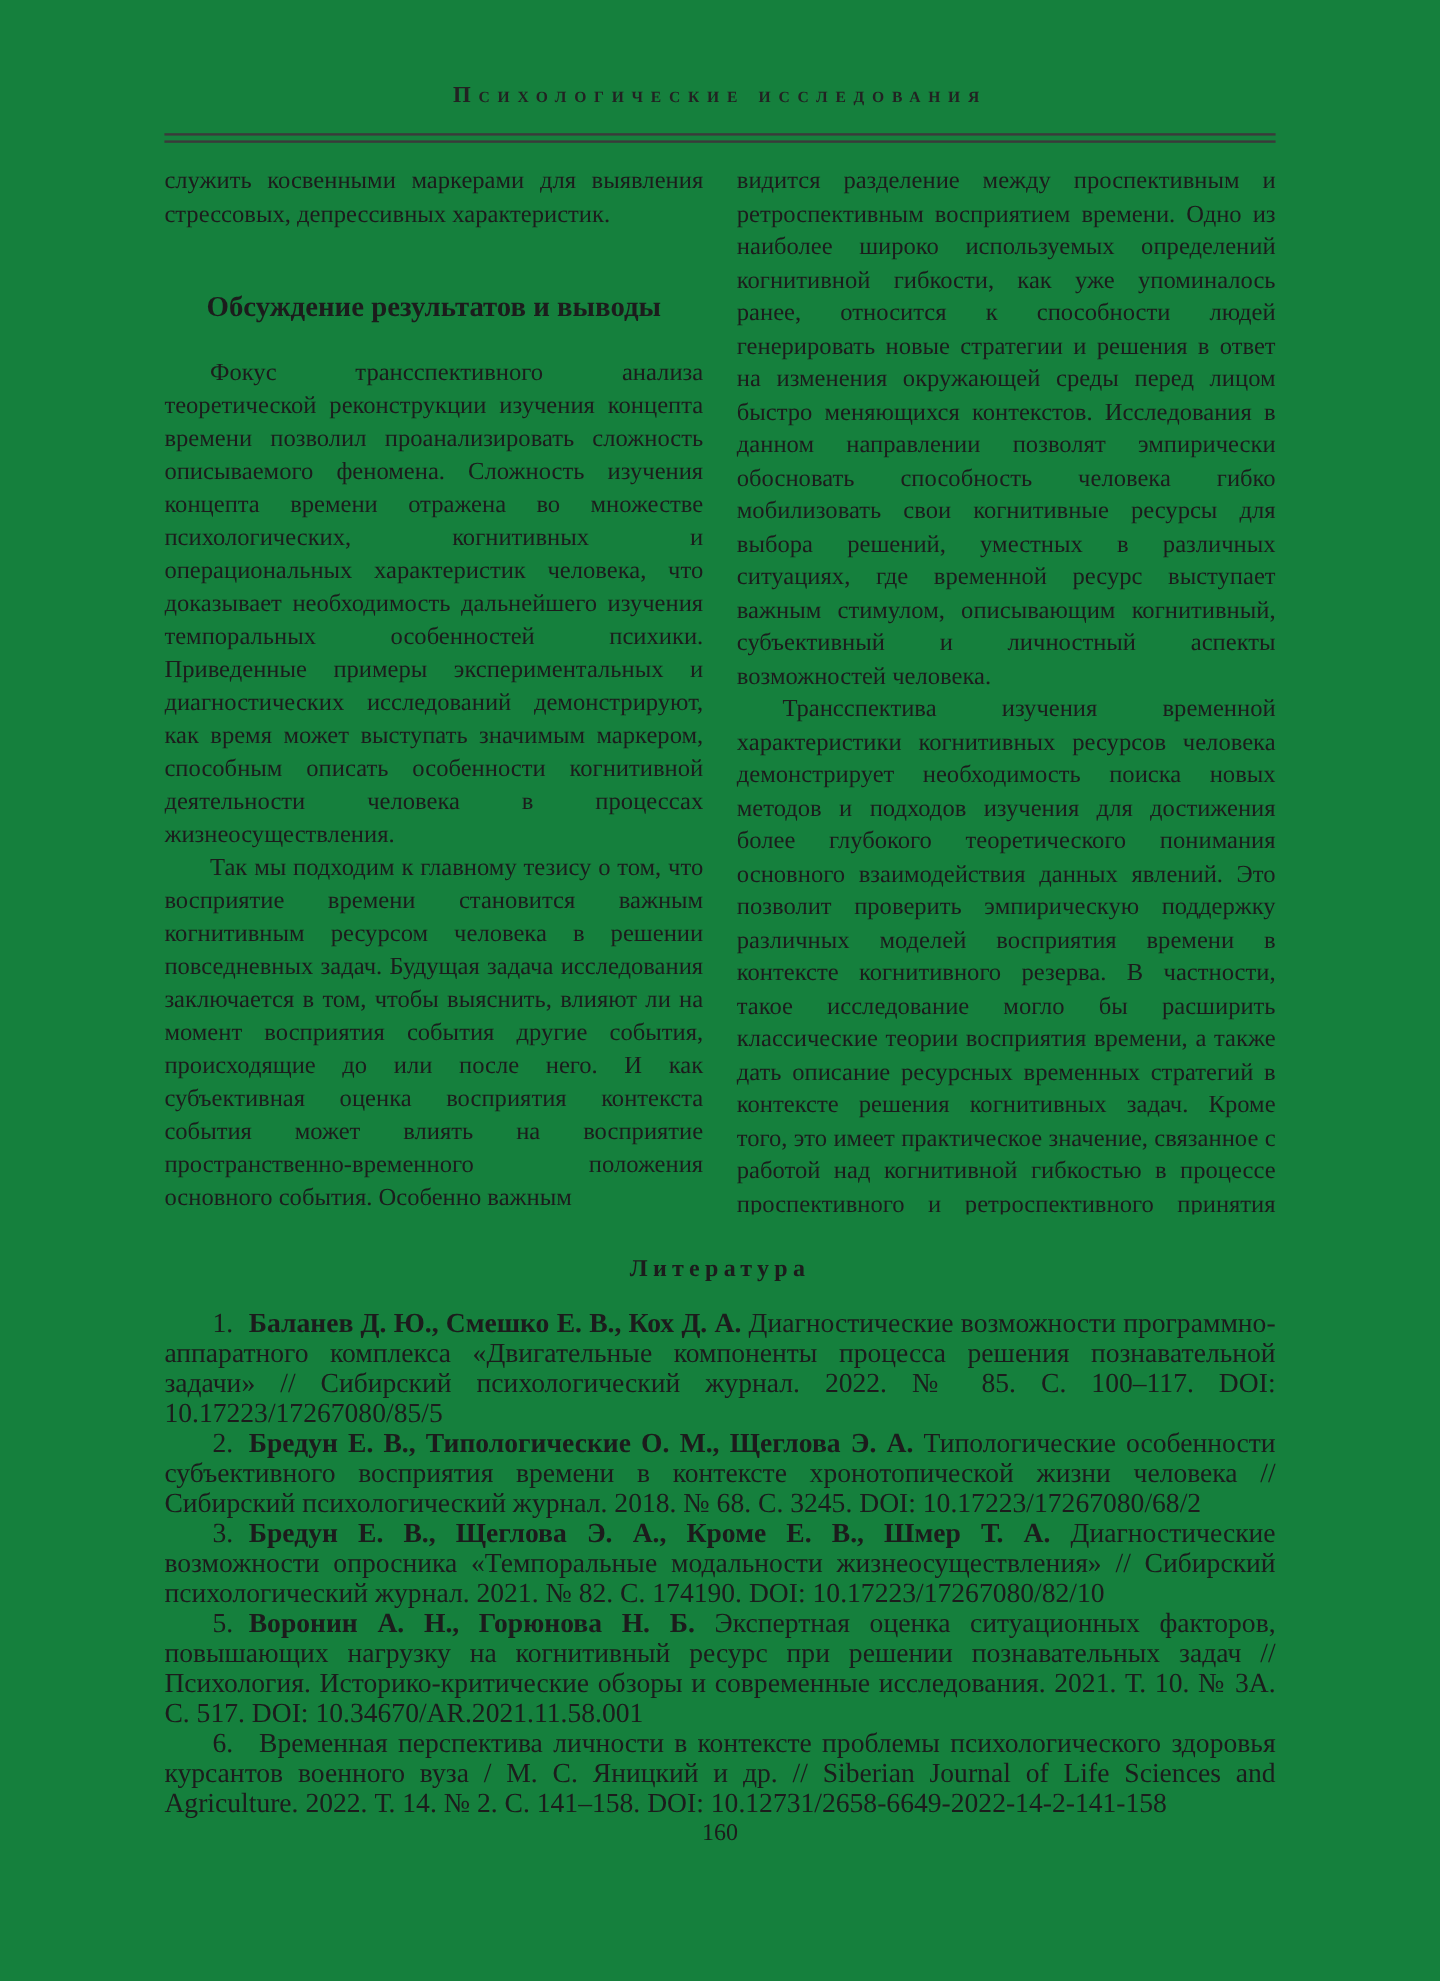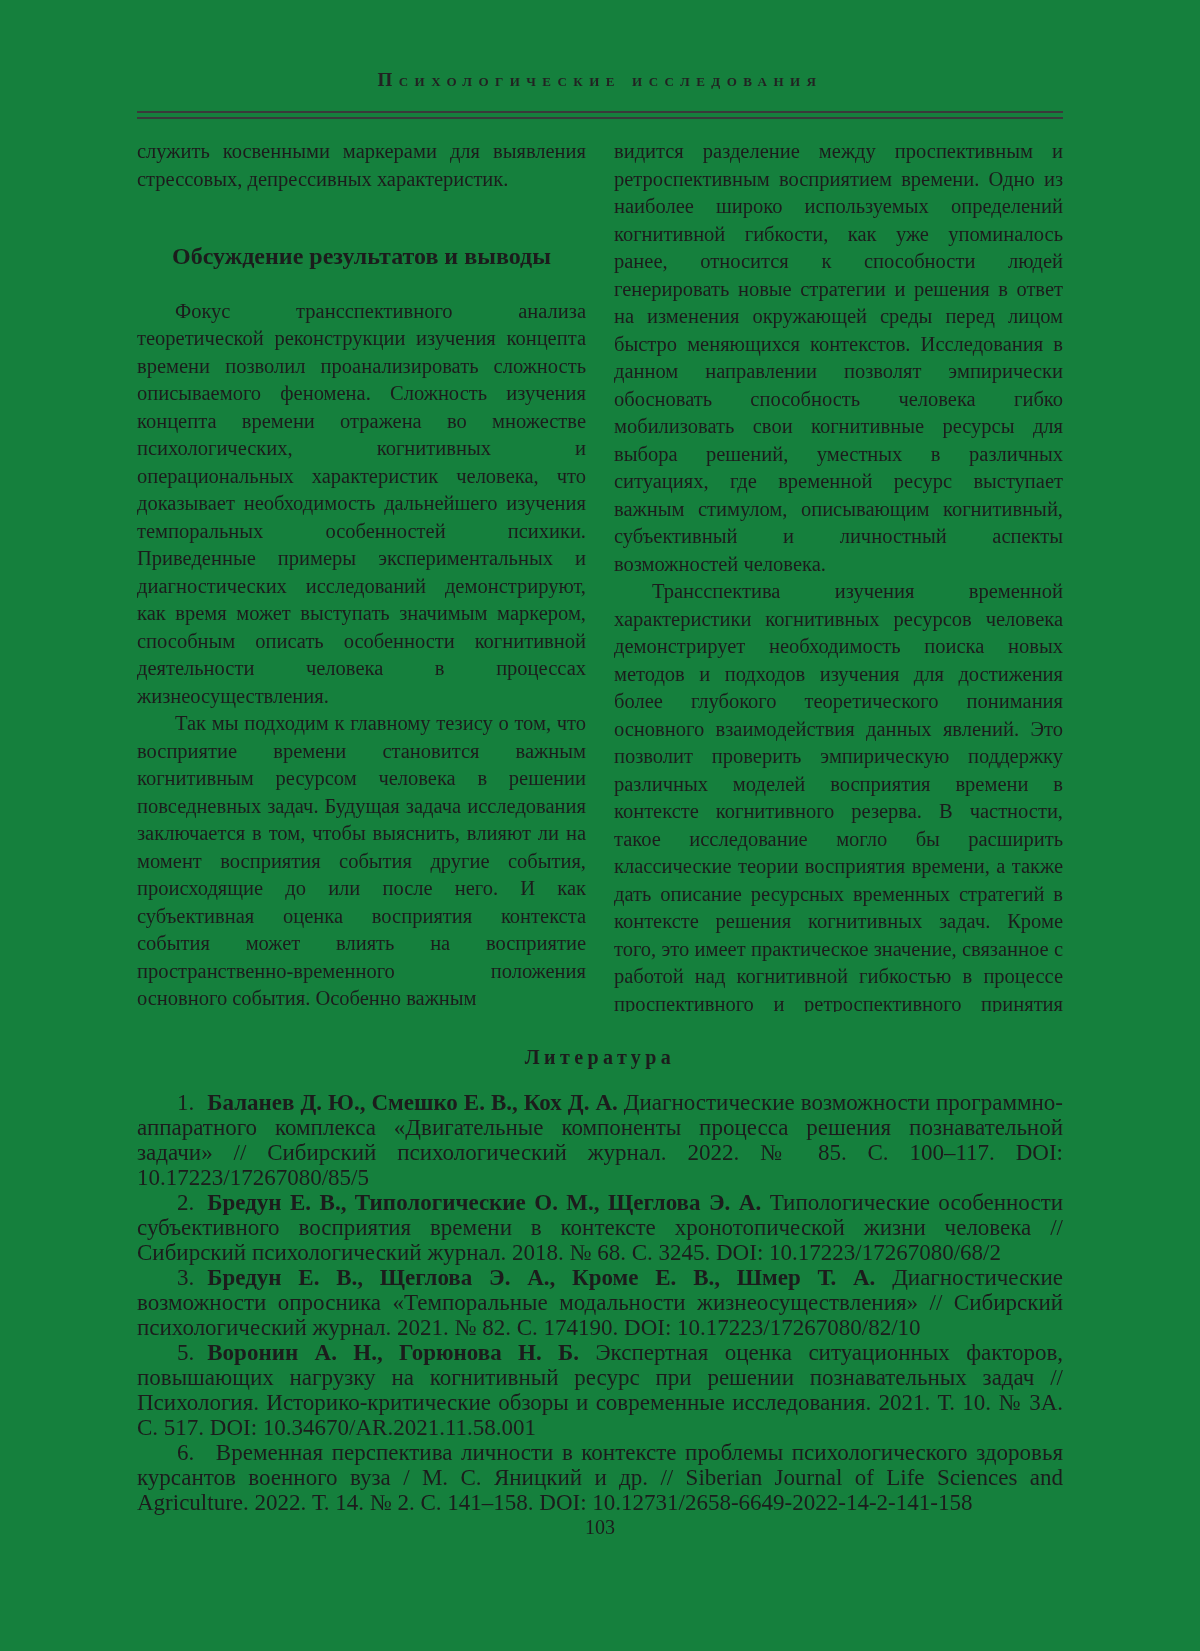--- a/index.html
+++ b/index.html
@@ -109,16 +109,16 @@
 
   <section class="references">
     <p class="ref"><span class="ref-num">1.</span><b class="ref-authors">Баланев Д. Ю., Смешко Е. В., Кох Д. А.</b> <span class="ref-text">Диагностические возможности программно-аппаратного комплекса «Двигательные компоненты процесса решения познавательной задачи» // Сибирский психологический журнал. 2022. № 85. С. 100–117. DOI: 10.17223/17267080/85/5</span></p>
     <p class="ref"><span class="ref-num">2.</span><b class="ref-authors">Бредун Е. В., Типологические О. М., Щеглова Э. А.</b> <span class="ref-text">Типологические особенности субъективного восприятия времени в контексте хронотопической жизни человека // Сибирский психологический журнал. 2018. № 68. С. 3245. DOI: 10.17223/17267080/68/2</span></p>
     <p class="ref"><span class="ref-num">3.</span><b class="ref-authors">Бредун Е. В., Щеглова Э. А., Кроме Е. В., Шмер Т. А.</b> <span class="ref-text">Диагностические возможности опросника «Темпоральные модальности жизнеосуществления» // Сибирский психологический журнал. 2021. № 82. С. 174190. DOI: 10.17223/17267080/82/10</span></p>
     <p class="ref"><span class="ref-num">5.</span><b class="ref-authors">Воронин А. Н., Горюнова Н. Б.</b> <span class="ref-text">Экспертная оценка ситуационных факторов, повышающих нагрузку на когнитивный ресурс при решении познавательных задач // Психология. Историко-критические обзоры и современные исследования. 2021. Т. 10. № 3А. С. 517. DOI: 10.34670/AR.2021.11.58.001</span></p>
     <p class="ref"><span class="ref-num">6.</span><b class="ref-authors"></b> <span class="ref-text">Временная перспектива личности в контексте проблемы психологического здоровья курсантов военного вуза / М. С. Яницкий и др. // Siberian Journal of Life Sciences and Agriculture. 2022. Т. 14. № 2. С. 141–158. DOI: 10.12731/2658-6649-2022-14-2-141-158</span></p>
   </section>
 
   <footer>
-    <div class="page-number">103</div>
+    <div class="page-number">160</div>
   </footer>
 
 </div>
 
 </body></html>

